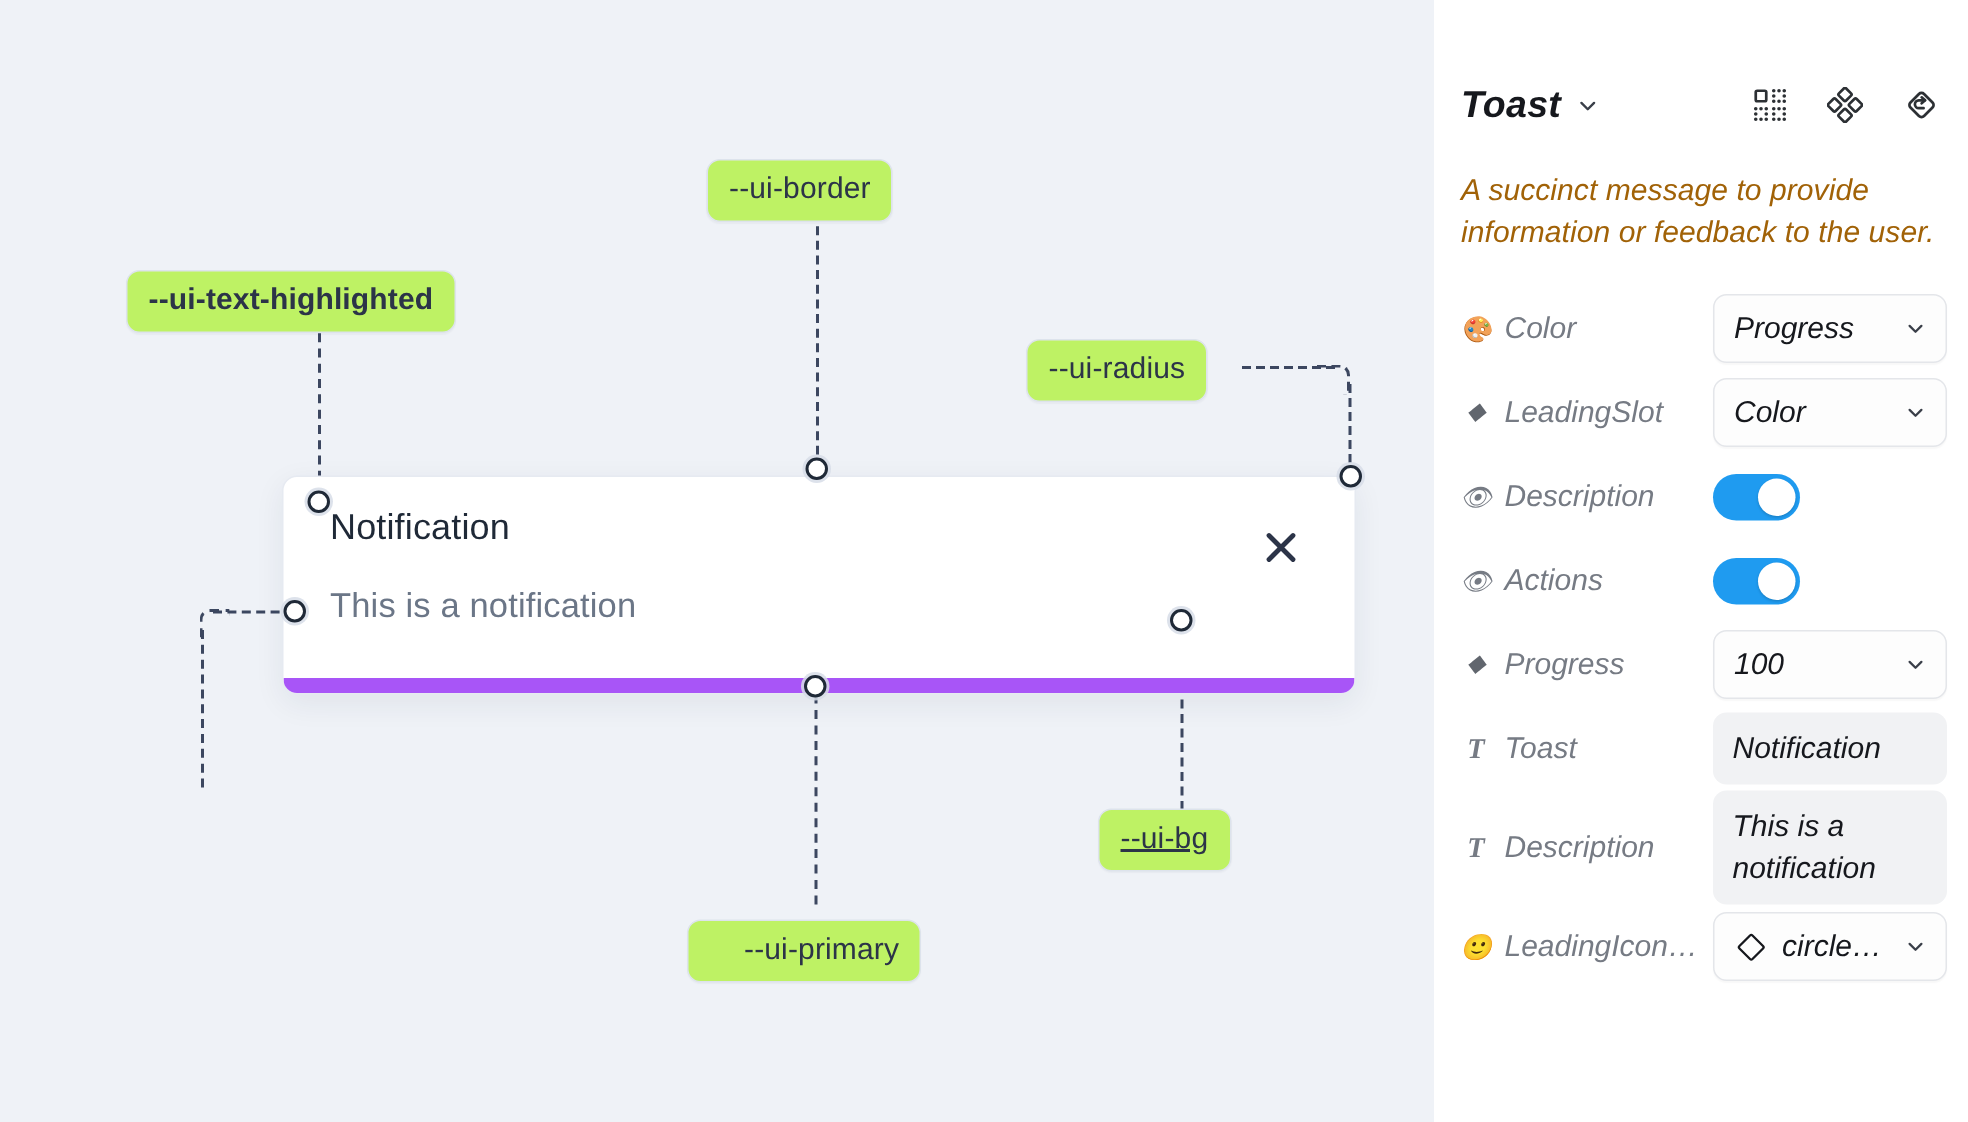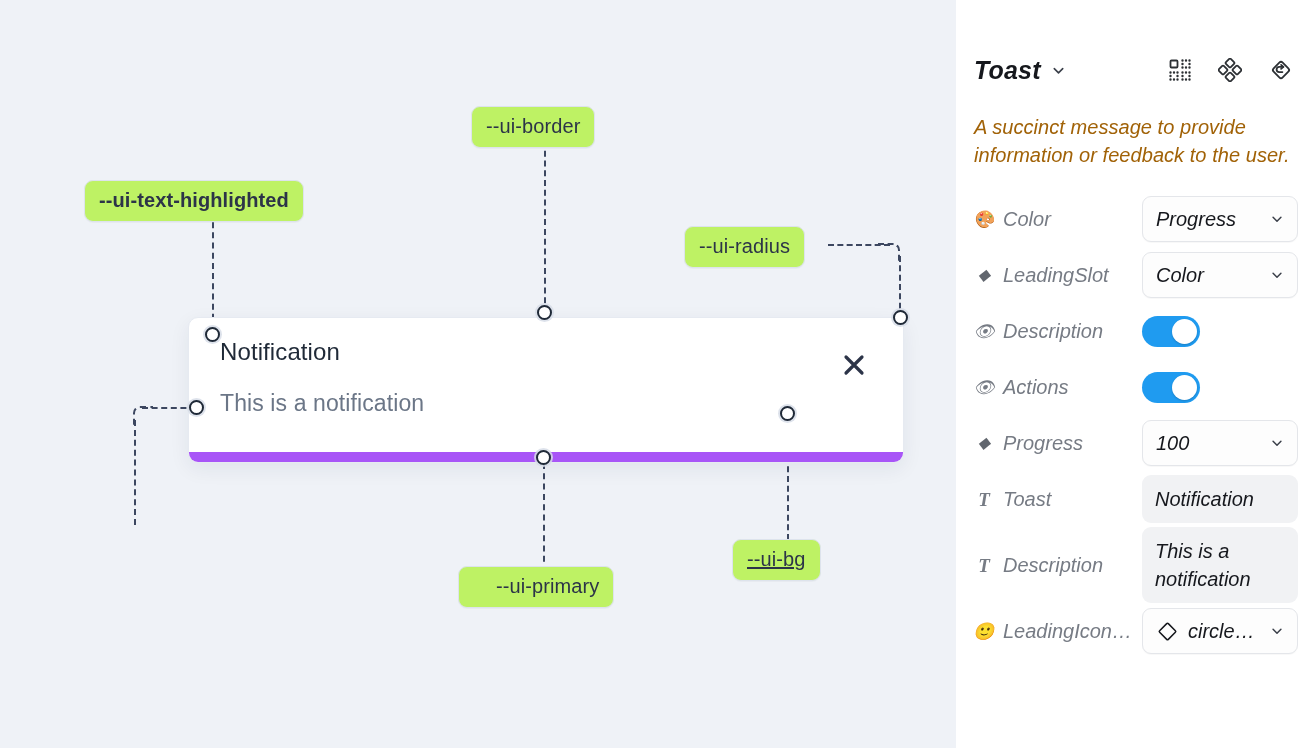--- a/index.html
+++ b/index.html
@@ -265,21 +265,21 @@
     <div class="anchor" style="left:203px; top:325px;"></div>
     <div class="anchor" style="left:535px; top:303px;"></div>
     <div class="anchor" style="left:891px; top:308px;"></div>
     <div class="anchor" style="left:187px; top:398px;"></div>
     <div class="anchor" style="left:778px; top:404px;"></div>
     <div class="anchor" style="left:534px; top:448px;"></div>
 
     <div class="pill" style="left:84px; top:180px;font-weight:bold;">--ui-text-highlighted</div>
     <div class="pill" style="left:471px; top:106px;">--ui-border</div>
     <div class="pill" style="left:684px; top:226px;">--ui-radius</div>
-    <div class="pill" style="left:458px; top:566px;padding-left:37px;">--ui-primary</div>
+    <div class="pill" style="left:458px; top:613px;padding-left:37px;">--ui-primary</div>
     <div class="pill" style="left:732px; top:539px;text-decoration:underline;">--ui-bg</div>
   </div>
 
   <div class="panel">
 
     <div class="panel-head">
       <span class="panel-title">Toast</span>
       <span class="panel-title-caret">
         <svg width="15" height="15" viewBox="0 0 16 16" fill="none" stroke="currentColor" stroke-width="1.7" stroke-linecap="round" stroke-linejoin="round">
             <path d="M3.5 6 L8 10.5 L12.5 6"></path>

